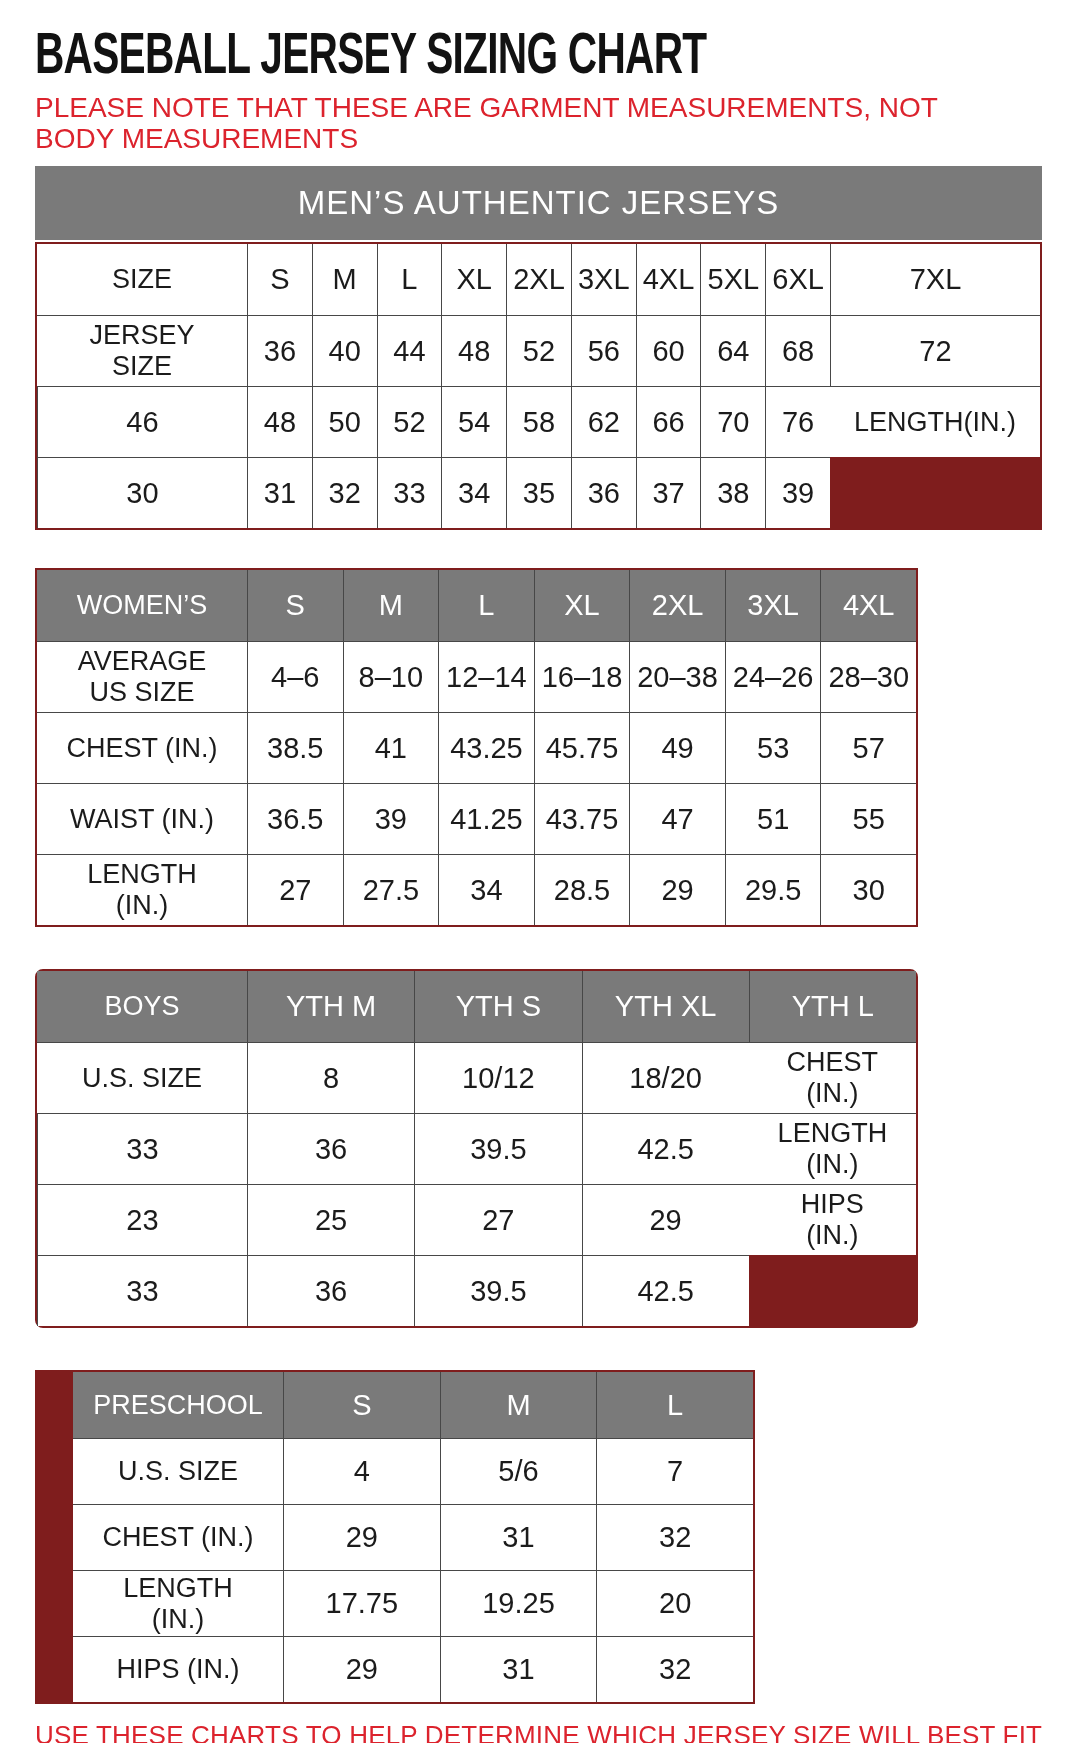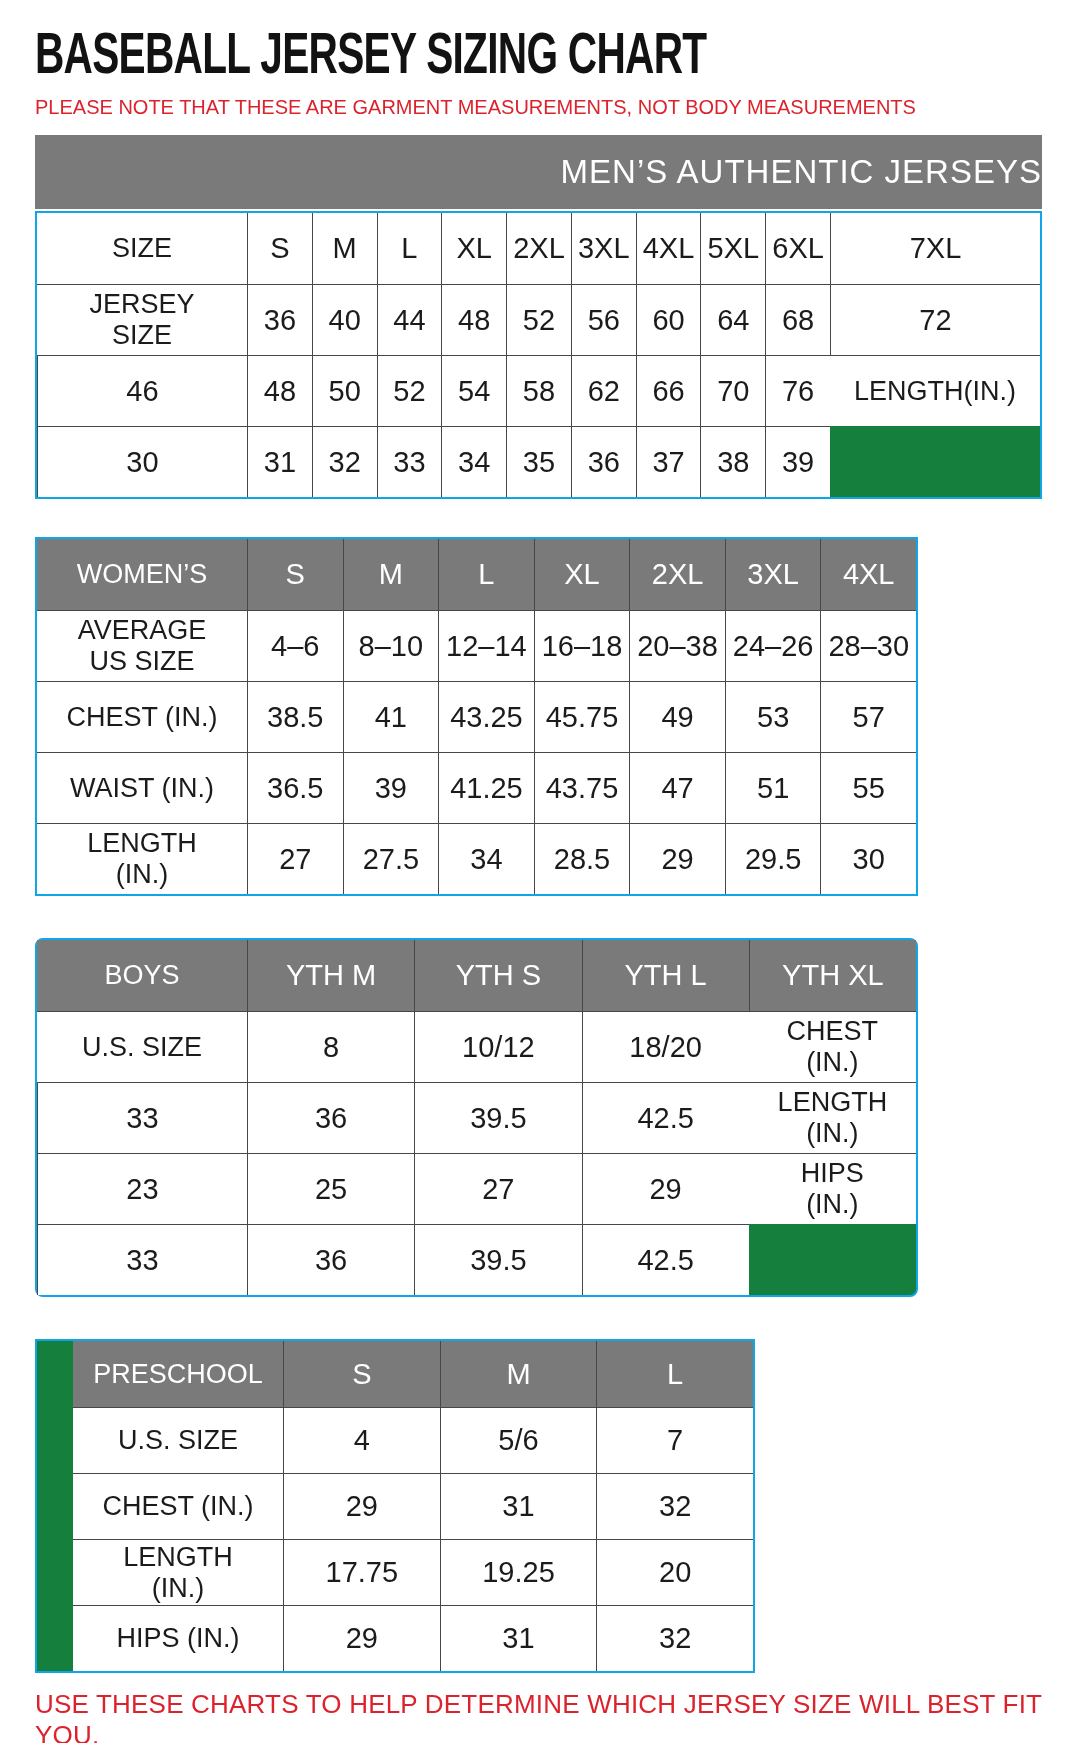--- a/index.html
+++ b/index.html
@@ -12,36 +12,36 @@
 
   
   .title{
     height:62px;line-height:62px;white-space:nowrap;
     font-size:58px;font-weight:800;letter-spacing:-1px;color:#121212;
     transform:scaleX(0.70);transform-origin:left center;
   }
   
   .note{
     margin-top:8px;width:905px;
-    font-size:20px;line-height:31px;letter-spacing:0;
+    font-size:28px;line-height:31px;letter-spacing:0;
     color:var(--red,#dc232d);
   }
 
   
   .banner{
     margin-top:12px;width:1007px;height:74px;
     background:var(--gray,#7a7a7a);
-    display:flex;align-items:center;justify-content:flex-end;
+    display:flex;align-items:center;justify-content:center;
     color:#ffffff;font-size:33px;letter-spacing:1px;
   }
 
   
   .sizing-table{
-    display:grid;background:#15803d;
-    border:2px solid #0ea5e9;
+    display:grid;background:#7f1d1d;
+    border:2px solid #7f1d1d;
     box-sizing:border-box;
   }
   .t-mens     {margin-top:2px; width:1007px;grid-template-columns:210px repeat(10,1fr);grid-auto-rows:71px;}
   .t-womens   {margin-top:38px;width:883px; grid-template-columns:210px repeat(7,1fr); grid-auto-rows:71px;}
   .t-boys     {margin-top:42px;width:883px; grid-template-columns:210px repeat(4,1fr); grid-auto-rows:71px;border-radius:8px;}
   .t-preschool{margin-top:42px;width:720px; grid-template-columns:210px repeat(3,1fr); grid-auto-rows:66px;padding-left:36px;}
 
   .cell{
     display:flex;align-items:center;justify-content:center;text-align:center;
     border-left:1px solid #474747;border-top:1px solid #474747;
@@ -159,22 +159,22 @@
       <div class="cell val">28.5</div>
       <div class="cell val">29</div>
       <div class="cell val">29.5</div>
       <div class="cell val">30</div>
     </div>
 
   <div class="sizing-table t-boys">
       <div class="cell c0 r0 gray label">BOYS</div>
       <div class="cell r0 gray val">YTH M</div>
       <div class="cell r0 gray val">YTH S</div>
+      <div class="cell r0 gray val">YTH XL</div>
       <div class="cell r0 gray val">YTH L</div>
-      <div class="cell r0 gray val">YTH XL</div>
       <div class="cell c0 label">U.S. SIZE</div>
       <div class="cell val">8</div>
       <div class="cell val">10/12</div>
       <div class="cell val">18/20</div>
       <div class="cell c0 label">CHEST (IN.)</div>
       <div class="cell val">33</div>
       <div class="cell val">36</div>
       <div class="cell val">39.5</div>
       <div class="cell val">42.5</div>
       <div class="cell c0 label">LENGTH (IN.)</div>

